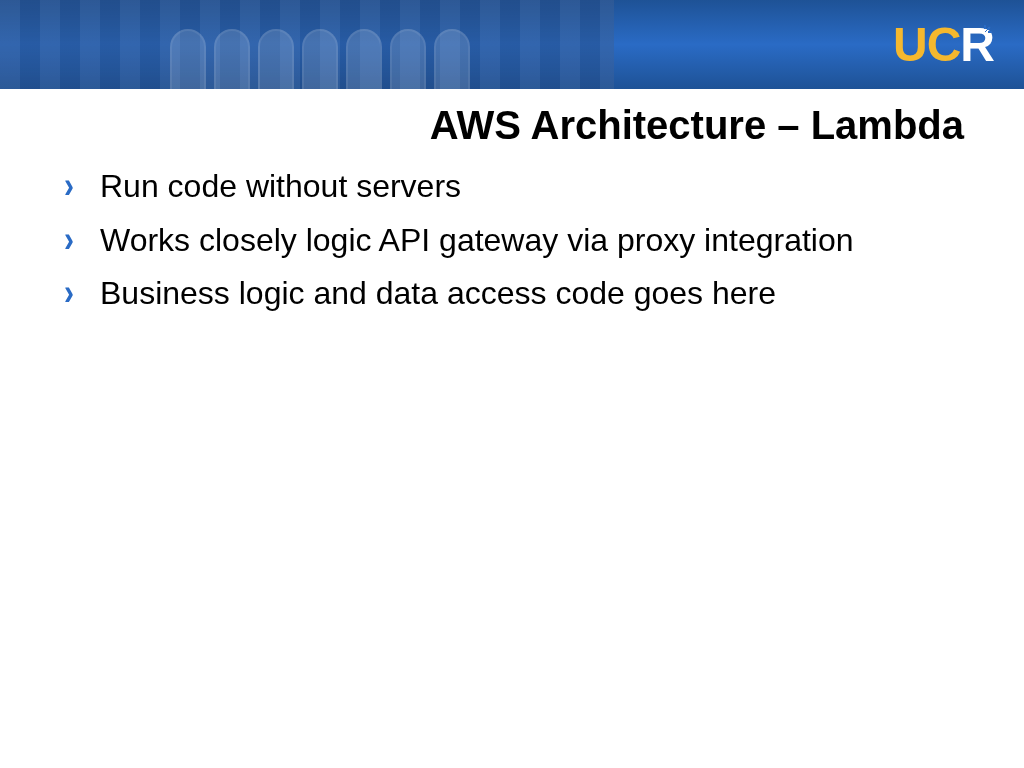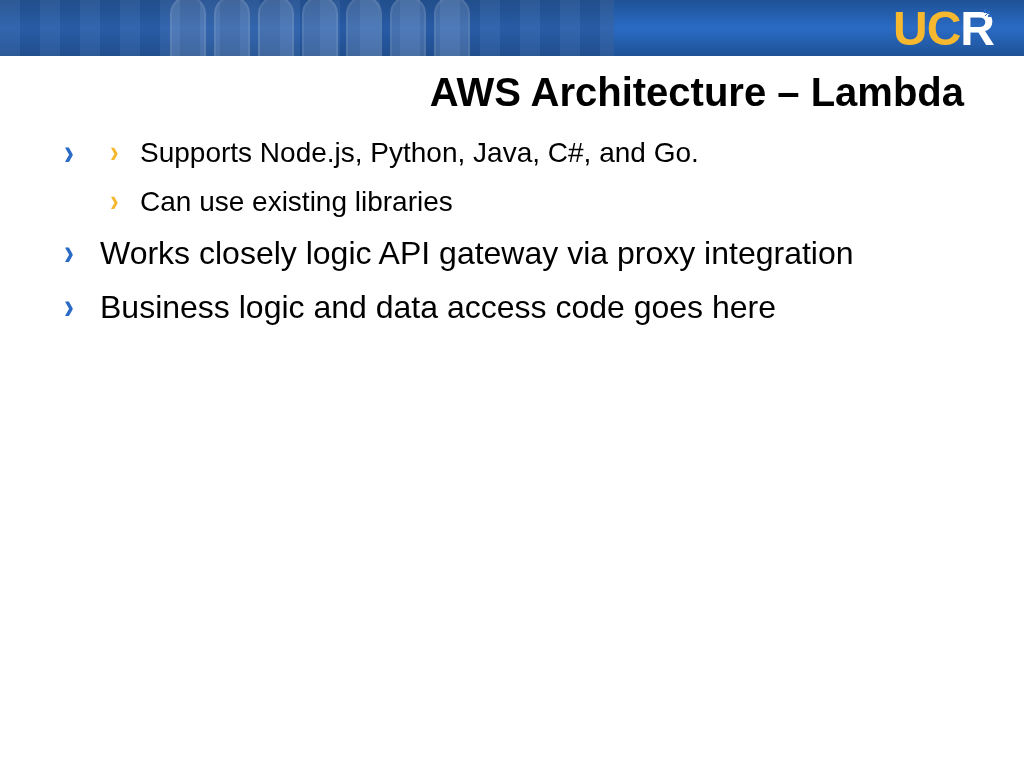--- a/index.html
+++ b/index.html
@@ -5,21 +5,21 @@
     * { margin: 0; padding: 0; box-sizing: border-box; }
     body {
       width: 1024px;
       height: 768px;
       background: #fff;
       font-family: Arial, Helvetica, sans-serif;
       overflow: hidden;
     }
     .banner {
       width: 100%;
-      height: 56px;
+      height: 89px;
       background: linear-gradient(to bottom, #1e5296 0%, #2a6bc5 50%, #1e5296 100%);
       position: relative;
       display: flex;
       justify-content: flex-end;
       align-items: center;
       padding-right: 30px;
       overflow: hidden;
     }
     .banner-texture {
       position: absolute;
@@ -151,21 +151,18 @@
   <div class="logo">
     <span class="logo-uc">UC</span>
       <span class="logo-r">R</span>
   </div>
 </div>
 
 <div class="content">
   <h1>AWS Architecture – Lambda</h1>
   <ul class="main-list">
     <li>
-      <ul class="sub-list">
-        <li><span>Supports Node.js, Python, Java, C#, and Go.</span></li>
-        <li><span>Can use existing libraries</span></li>
-      </ul>
+      <span>Run code without servers</span>
     </li>
     <li><span>Works closely logic API gateway via proxy integration</span></li>
     <li><span>Business logic and data access code goes here</span></li>
   </ul>
 </div>
 
 </body></html>

